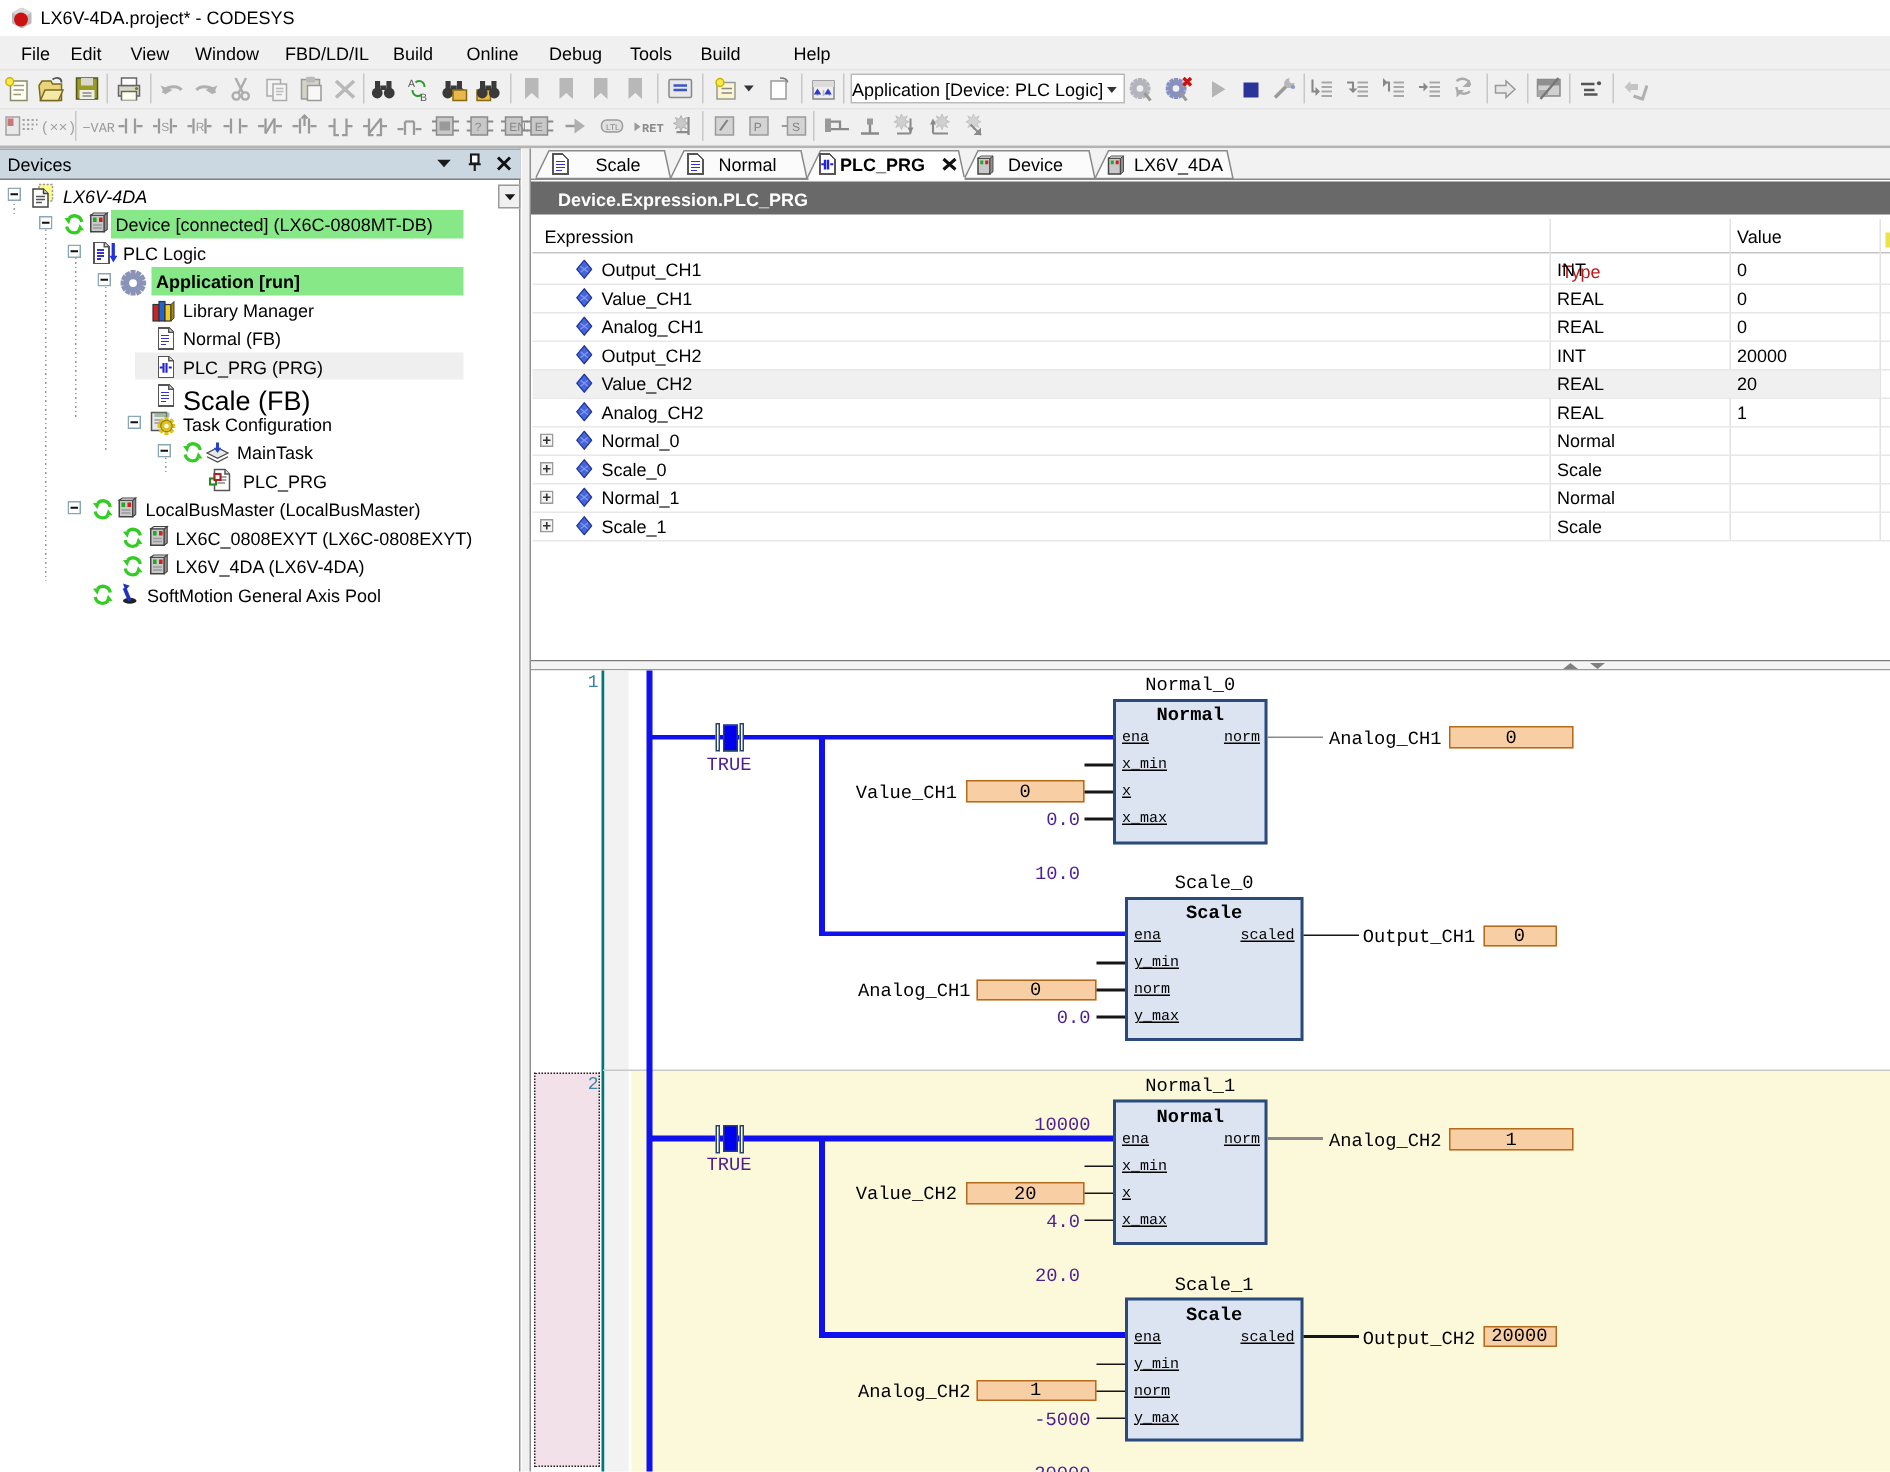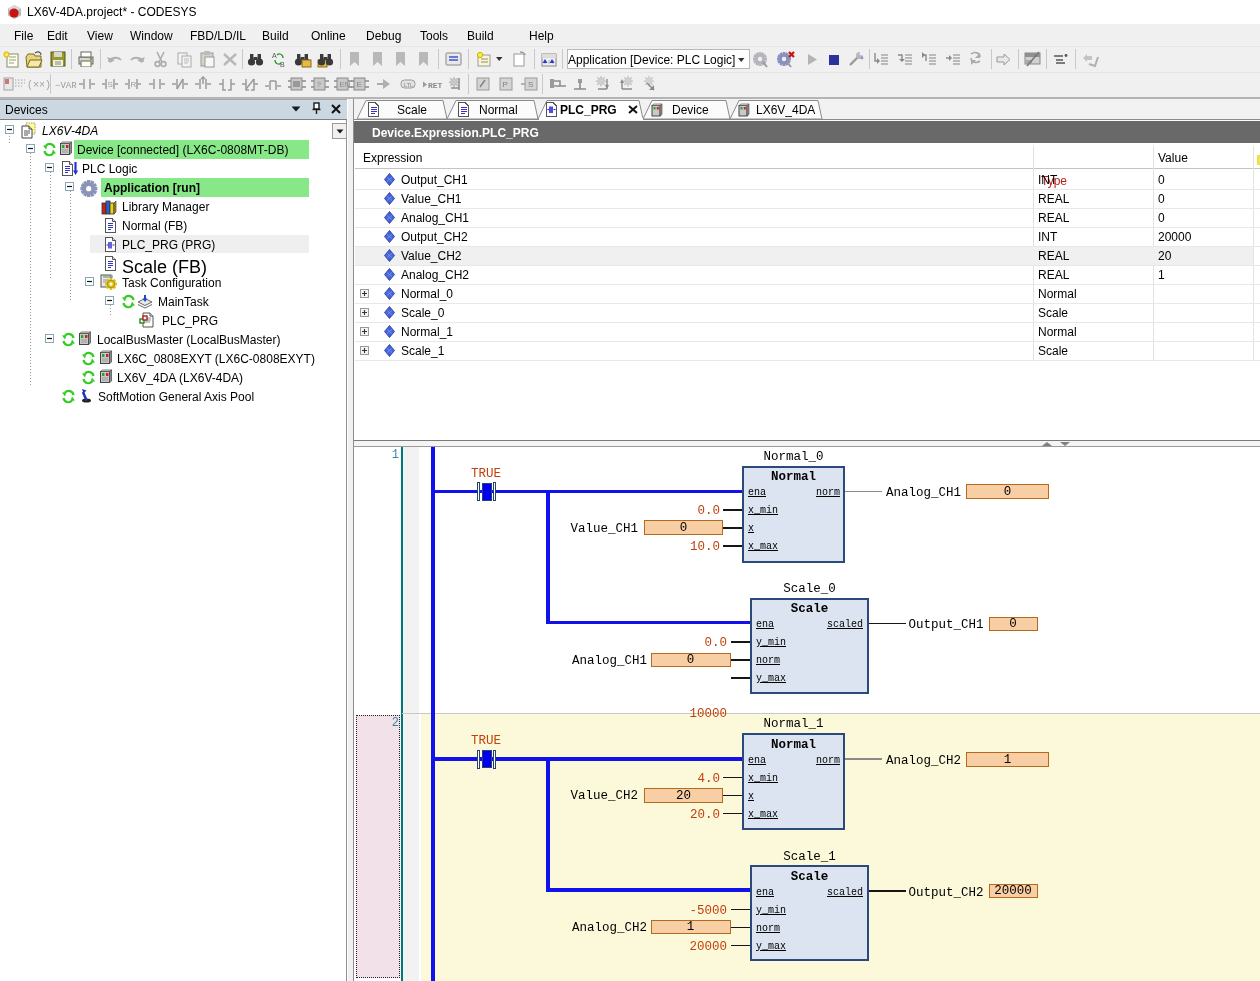--- a/index.html
+++ b/index.html
@@ -1,19 +1,19 @@
 <!DOCTYPE html>
 <html><head><meta charset="utf-8">
 <style>
 * { margin:0; padding:0; box-sizing:border-box; }
 html,body { width:1260px; height:981px; overflow:hidden; background:#fff;
   font-family:"Liberation Sans", sans-serif; }
 .abs { position:absolute; }
 .mono { font-family:"Liberation Mono", monospace; font-size:12.5px; line-height:1; white-space:pre; }
-.olive { color:#c2410c; }
+.olive { color:#4c1d95;margin-top:36px; }
 .obox { position:absolute; background:#f8cfa4; border:1.5px solid #b56a1e;
   font-family:"Liberation Mono", monospace; font-size:12.5px; text-align:center; color:#000; }
 .hl { position:absolute; background:#1111ee; }
 .bl { position:absolute; background:#161616; }
 .gl { position:absolute; background:#8a8a8a; }
 .blk { position:absolute; background:#dce4f1; border:2px solid #2a4a7c; }
 .pin { position:absolute; font-family:"Liberation Mono", monospace; font-size:10px; color:#000;text-decoration:underline; }
 .sep1 { position:absolute; width:1px; background:#c8c8c8; }
 </style></head>
 <body>

